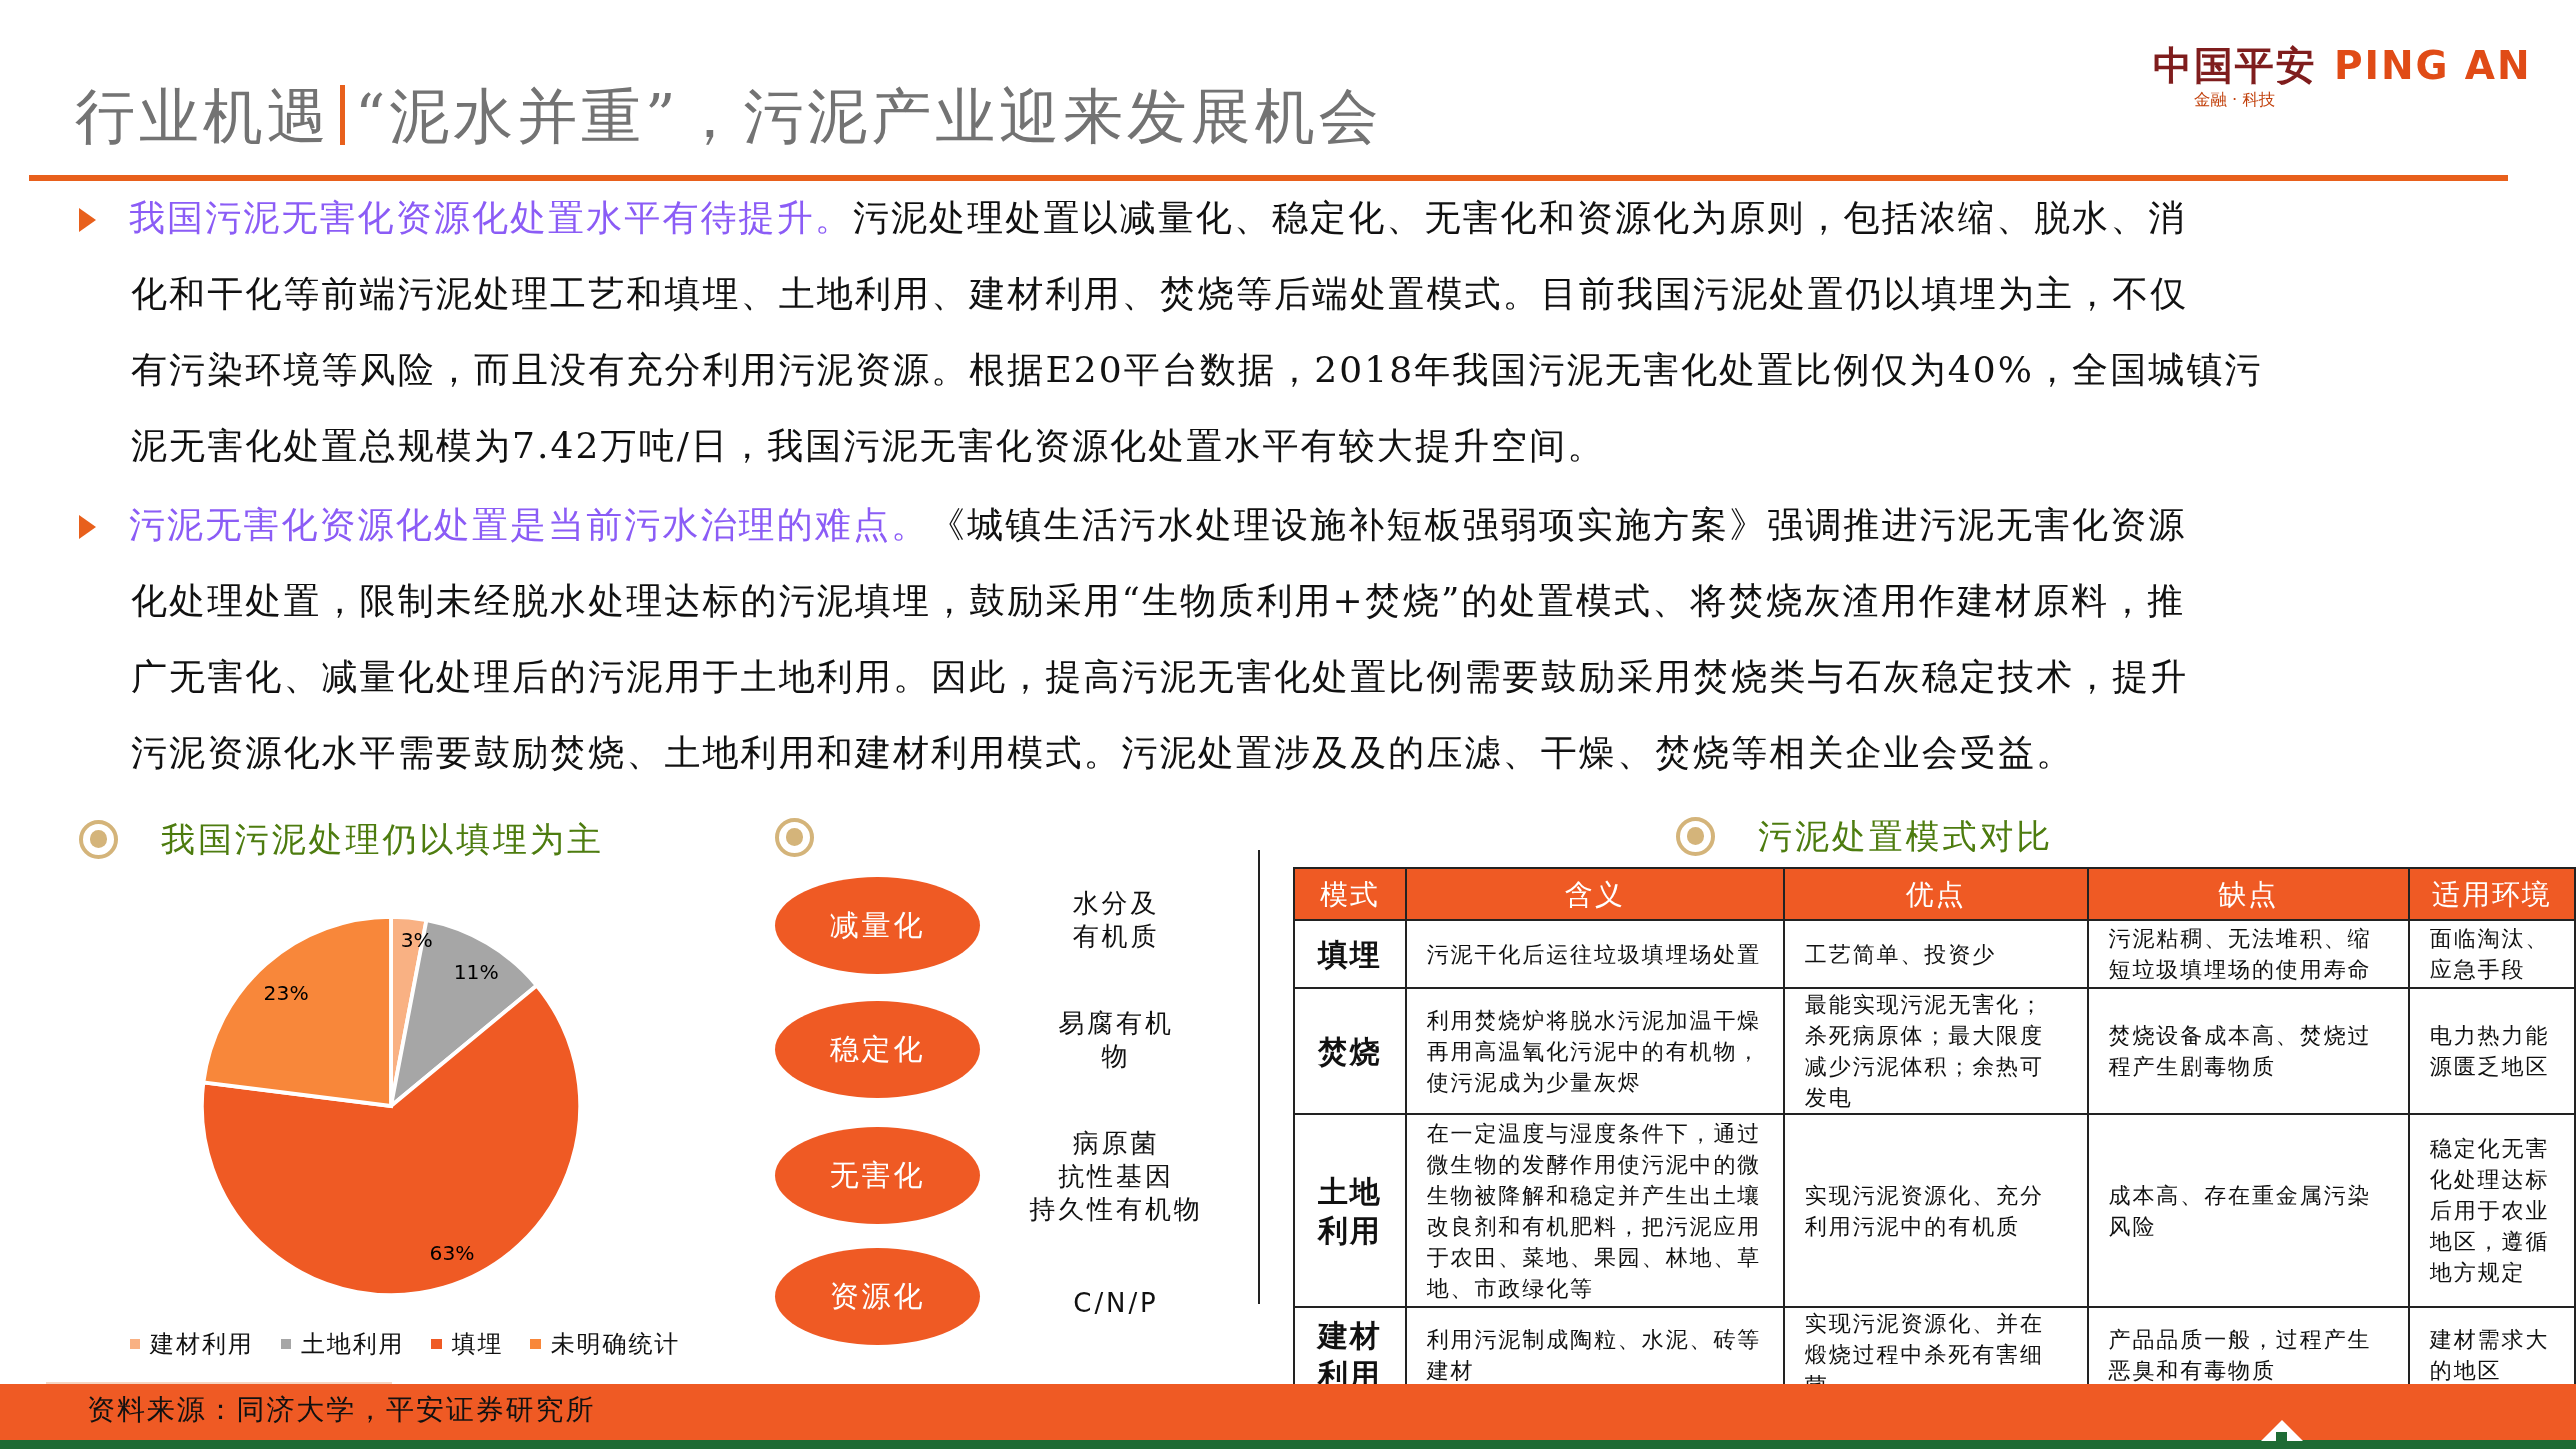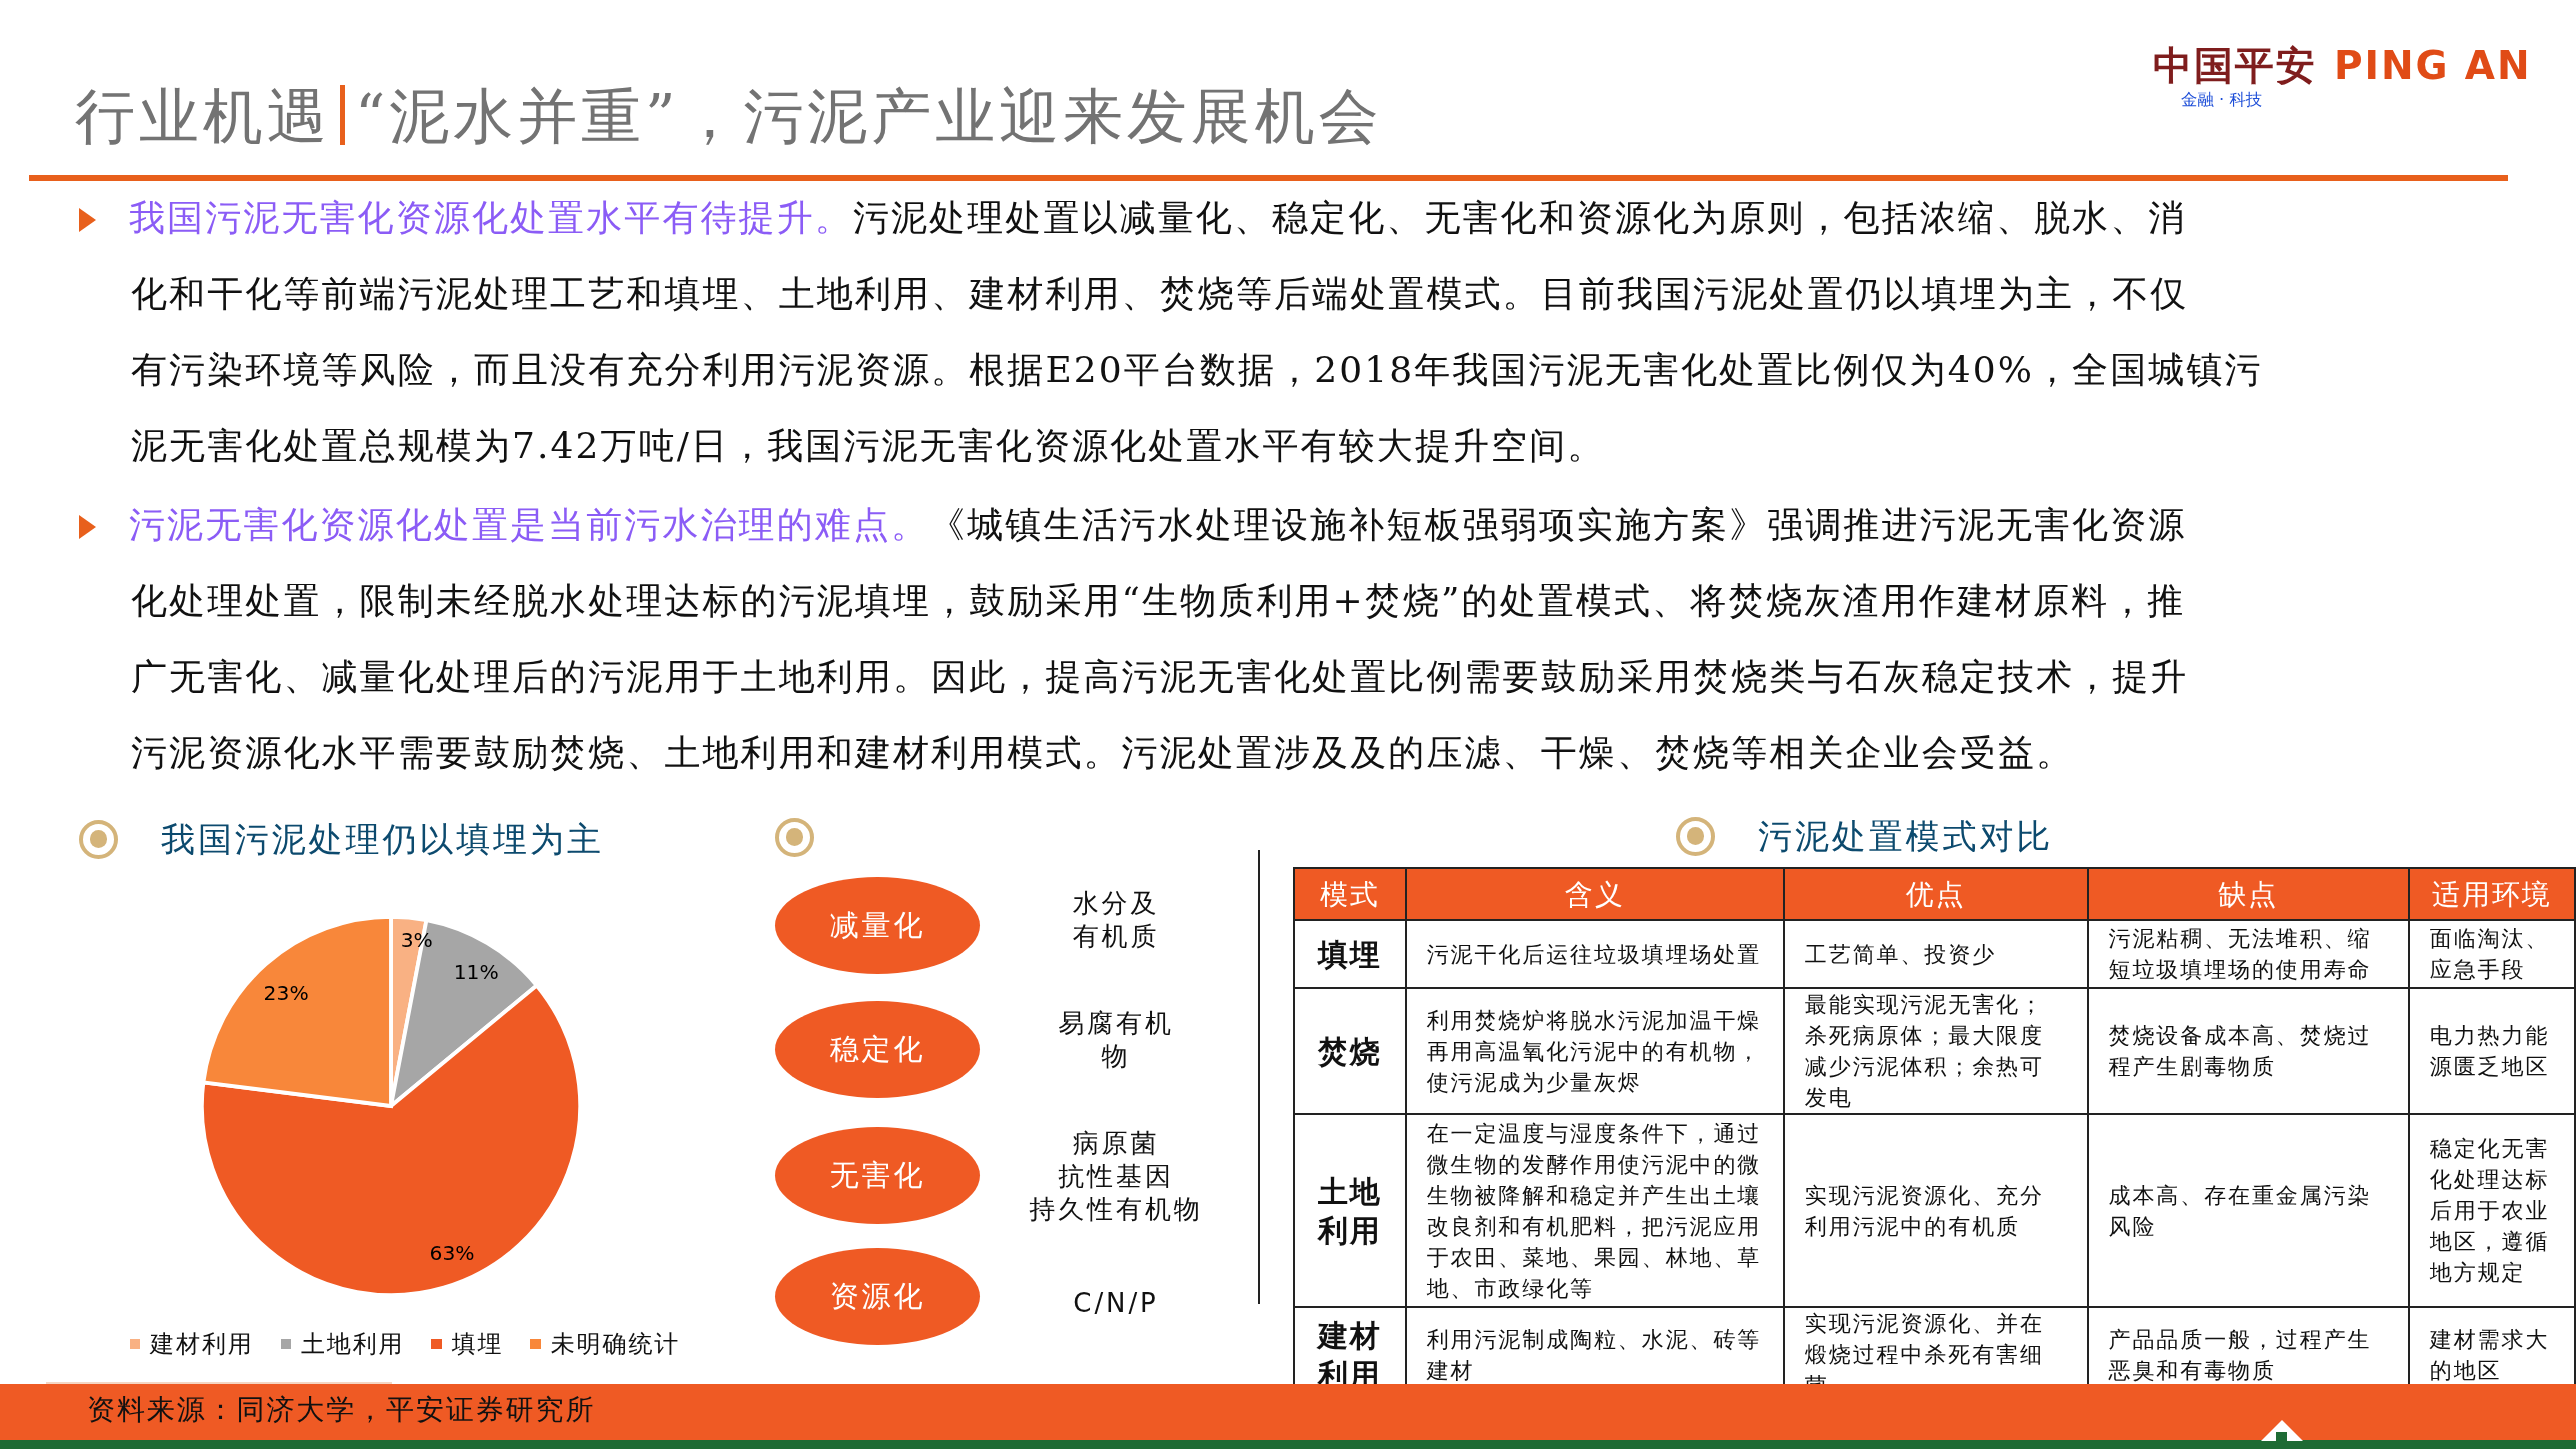--- a/index.html
+++ b/index.html
@@ -6,31 +6,31 @@
   body{width:2576px;height:1449px;position:relative;background:#ffffff;overflow:hidden;
        font-family:"DejaVu Serif","Liberation Serif",serif;color:#111;}
   .abs{position:absolute;}
   
   .title{left:75px;top:77px;font-size:60px;color:#737373;letter-spacing:3.9px;white-space:nowrap;
          font-family:"DejaVu Serif","Liberation Serif",serif;}
   .title .sep{display:inline-block;width:4.8px;height:60px;background:#e8601c;vertical-align:-7.7px;margin:0 9.7px;}
   .logo{left:2153px;top:39px;}
   .logo .cn{font-family:"DejaVu Sans","Liberation Sans",sans-serif;font-size:39px;font-weight:bold;color:#7f1d1d;letter-spacing:1.9px;}
   .logo .en{font-family:"DejaVu Sans","Liberation Sans",sans-serif;font-size:39px;font-weight:bold;color:#e04b16;margin-left:17.4px;letter-spacing:1.9px;}
-  .logo .sub{position:absolute;left:28px;top:50px;font-size:16.4px;color:#1d4ed8;white-space:nowrap;font-family:"DejaVu Sans","Liberation Sans",sans-serif;}
+  .logo .sub{position:absolute;left:41px;top:50px;font-size:16.4px;color:#c2410c;white-space:nowrap;font-family:"DejaVu Sans","Liberation Sans",sans-serif;}
   .rule{left:29px;top:175px;width:2479px;height:5.8px;background:#e8601c;}
   
   .para{left:79px;width:2416px;font-size:36px;line-height:76px;letter-spacing:2.1px;}
   .para .arrow{display:inline-block;width:0;height:0;border-top:12.6px solid transparent;border-bottom:12.6px solid transparent;
                border-left:17.4px solid #e8601c;margin-right:33px;vertical-align:-1.9px;}
   .para .hl{color:#8b5cf6;}
   .para .line{display:block;padding-left:52px;white-space:nowrap;}
   .para .line.first{padding-left:0;}
   
-  .sech{font-size:34px;color:#0c4a6e;white-space:nowrap;letter-spacing:2.9px;}
+  .sech{font-size:34px;color:#4d7c0f;white-space:nowrap;letter-spacing:2.9px;}
   .target{display:inline-block;width:31px;height:31px;border:4.8px solid #d4b47a;border-radius:50%;position:relative;vertical-align:-7.7px;margin-right:43px;}
   .target::after{content:"";position:absolute;left:6.8px;top:6.8px;width:17.4px;height:17.4px;border-radius:50%;background:#d4b47a;}
   
   .pie-wrap{left:198px;top:913px;width:386px;height:386px;}
   .pie-label{font-family:"DejaVu Sans","Liberation Sans",sans-serif;font-size:21px;color:#111;}
   .legend{left:124px;top:1328px;font-size:24px;white-space:nowrap;letter-spacing:1.9px;}
   .legend .sw{display:inline-block;width:10.6px;height:10.6px;margin:0 9.7px 2.9px 5.8px;}
   .legend .item{margin-right:11.6px;}
   .pie-base{left:46px;top:1382px;width:346px;height:1.9px;background:#f4d6c4;}
   

